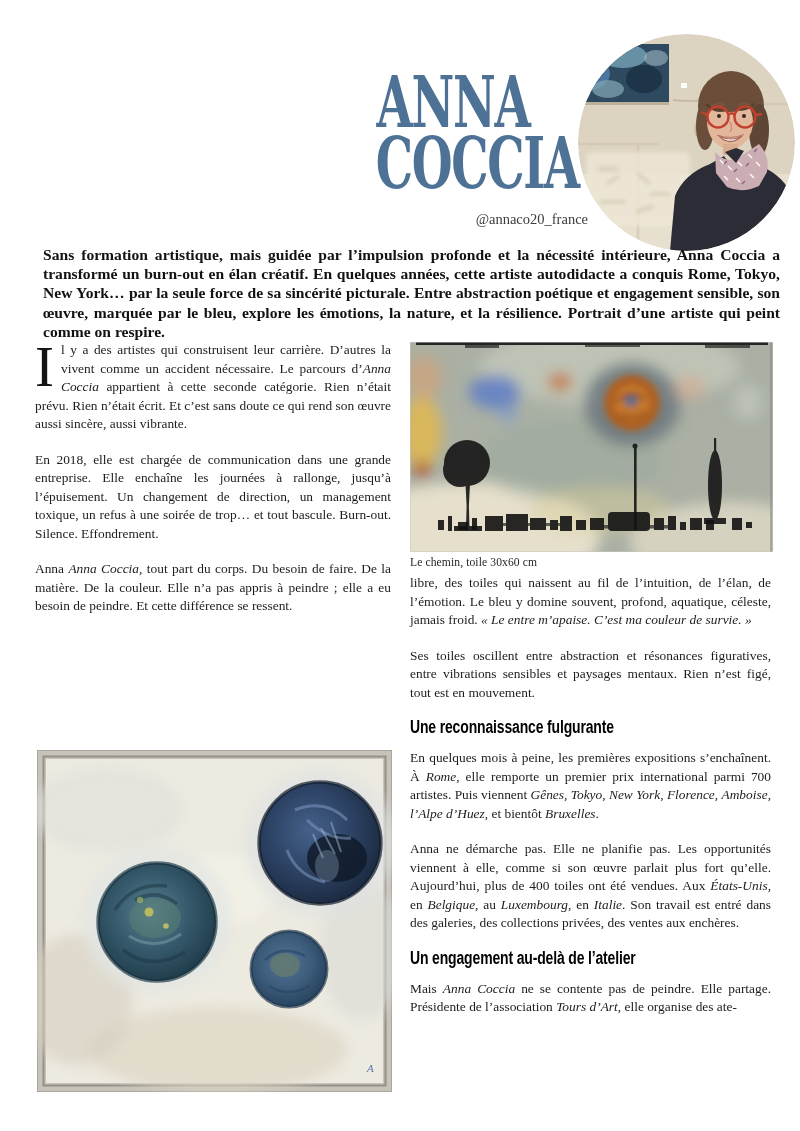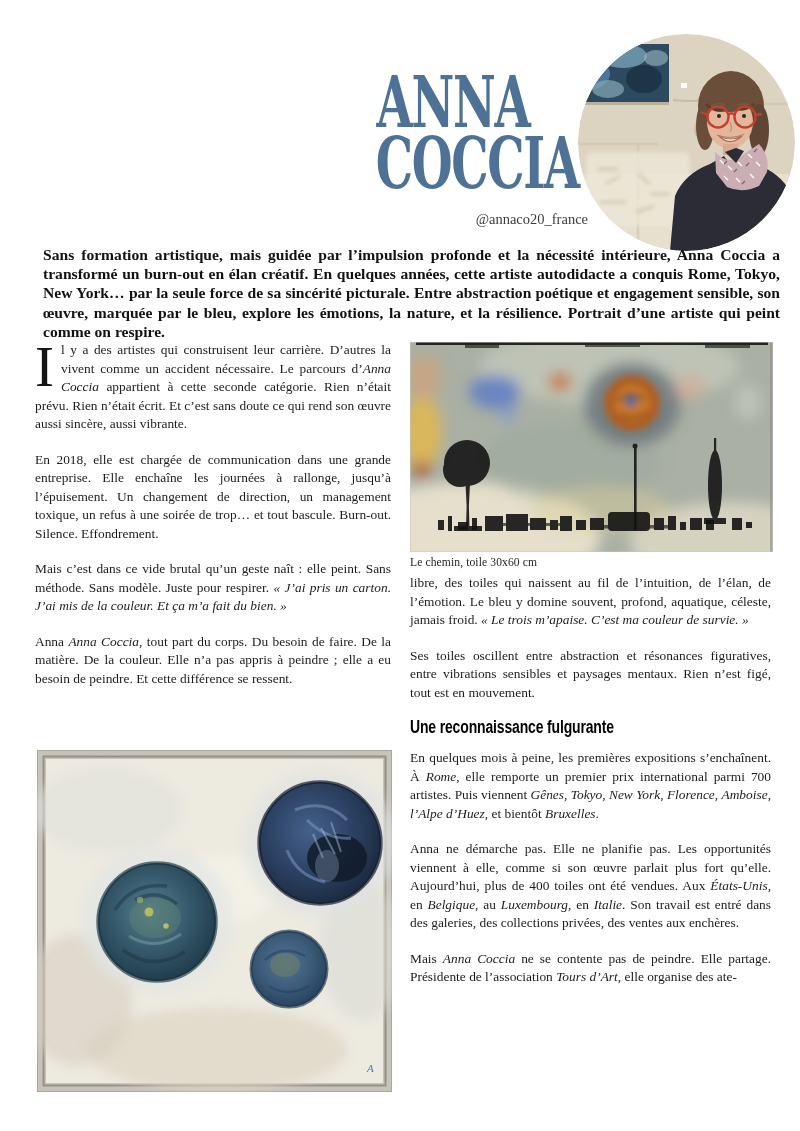--- a/index.html
+++ b/index.html
@@ -117,21 +117,20 @@
         </g>
       </g>
     </svg>
   </div>
 
   <p class="intro">Sans formation artistique, mais guidée par l’impulsion profonde et la nécessité intérieure, Anna Coccia a transformé un burn-out en élan créatif. En quelques années, cette artiste autodidacte a conquis Rome, Tokyo, New York… par la seule force de sa sincérité picturale. Entre abstraction poétique et engagement sensible, son œuvre, marquée par le bleu, explore les émotions, la nature, et la résilience. Portrait d’une artiste qui peint comme on respire.</p>
 
   <section class="col left">
     <p><span class="dropcap">I</span><span>l y a des artistes qui construisent leur carrière. D’autres la vivent comme un accident nécessaire. Le parcours d’</span><span class="it">Anna Coccia</span><span> appartient à cette seconde catégorie. Rien n’était prévu. Rien n’était écrit. Et c’est sans doute ce qui rend son œuvre aussi sincère, aussi vibrante.</span></p>
     <p><span>En 2018, elle est chargée de communication dans une grande entreprise. Elle enchaîne les journées à rallonge, jusqu’à l’épuisement. Un changement de direction, un management toxique, un refus à une soirée de trop… et tout bascule. Burn-out. Silence. Effondrement.</span></p>
-    <p><span>Mais c’est dans ce vide brutal qu’un geste naît : elle peint. Sans méthode. Sans modèle. Juste pour respirer. </span><span class="it">« J’ai pris un carton. J’ai mis de la couleur. Et ça m’a fait du bien. »</span></p>
     <p><span>Anna </span><span class="it">Anna Coccia</span><span>, tout part du corps. Du besoin de faire. De la matière. De la couleur. Elle n’a pas appris à peindre ; elle a eu besoin de peindre. Et cette différence se ressent.</span></p>
   </section>
 
   <figure class="art-right">
     <svg width="363" height="210" viewBox="0 0 363 210">
       <defs>
           <filter id="blur1">
             <feGaussianBlur stdDeviation="7"></feGaussianBlur>
           </filter>
             <filter id="blur2">
@@ -201,25 +200,26 @@
         <rect x="90" y="181" width="60" height="3" opacity="0.7"></rect>
         <rect x="190" y="183" width="70" height="3.5" opacity="0.7"></rect>
       </g>
       <rect x="360" y="0" width="3" height="210" fill="#8b8b83" opacity="0.6"></rect>
       <rect x="0" y="0" width="363" height="210" fill="none" stroke="#c9c9c2" stroke-width="1"></rect>
     </svg>
     <figcaption class="caption">Le chemin, toile 30x60 cm</figcaption>
   </figure>
 
   <section class="col right">
-    <p><span>libre, des toiles qui naissent au fil de l’intuition, de l’élan, de l’émotion. Le bleu y domine souvent, profond, aquatique, céleste, jamais froid. </span><span class="it">« Le trois m’apaise. C’est ma couleur de survie. »</span></p>
+    <p><span>libre, des toiles qui naissent au fil de l’intuition, de l’élan, de l’émotion. Le bleu y domine souvent, profond, aquatique, céleste, jamais froid. </span><span class="it">« Le entre m’apaise. C’est ma couleur de survie. »</span></p>
     <p><span>Ses toiles oscillent entre abstraction et résonances figuratives, entre vibrations sensibles et paysages mentaux. Rien n’est figé, tout est en mouvement.</span></p>
     <h3 class="heading"><span class="h-inner">Une reconnaissance fulgurante</span></h3>
     <p><span>En quelques mois à peine, les premières expositions s’enchaînent. À </span><span class="it">Rome</span><span>, elle remporte un premier prix international parmi 700 artistes. Puis viennent </span><span class="it">Gênes</span><span>, </span><span class="it">Tokyo</span><span>, </span><span class="it">New York</span><span>, </span><span class="it">Florence</span><span>, </span><span class="it">Amboise</span><span>, </span><span class="it">l’Alpe d’Huez</span><span>, et bientôt </span><span class="it">Bruxelles</span><span>.</span></p>
     <p><span>Anna ne démarche pas. Elle ne planifie pas. Les opportunités viennent à elle, comme si son œuvre parlait plus fort qu’elle. Aujourd’hui, plus de 400 toiles ont été vendues. Aux </span><span class="it">États-Unis</span><span>, en </span><span class="it">Belgique</span><span>, au </span><span class="it">Luxembourg</span><span>, en </span><span class="it">Italie</span><span>. Son travail est entré dans des galeries, des collections privées, des ventes aux enchères.</span></p>
+    <h3 class="heading"><span class="h-inner">Un engagement au-delà de l’atelier</span></h3>
     <p><span>Mais </span><span class="it">Anna Coccia</span><span> ne se contente pas de peindre. Elle partage. Présidente de l’association </span><span class="it">Tours d’Art</span><span>, elle organise des ate-</span></p>
   </section>
 
   <figure class="art-left">
     <svg width="355" height="342" viewBox="0 0 355 342">
       <defs>
         <filter id="blur3">
             <feGaussianBlur stdDeviation="6"></feGaussianBlur>
           </filter>
         <radialGradient id="pl1" cx="45%" cy="42%" r="60%">

